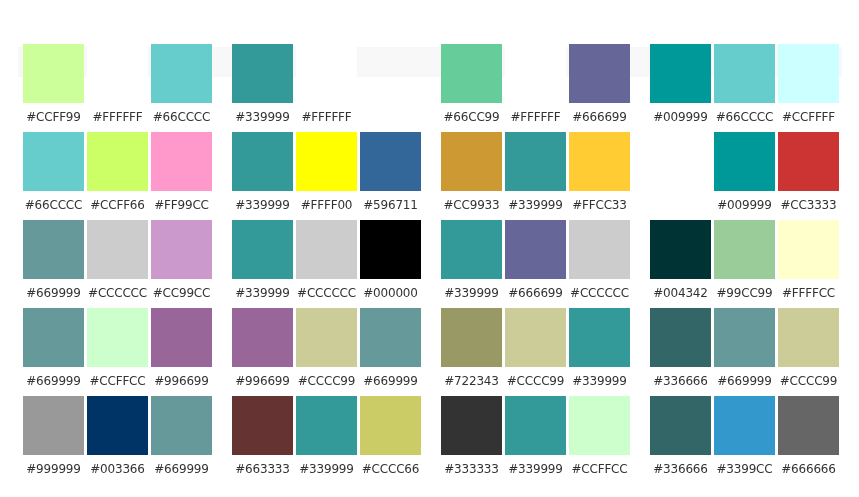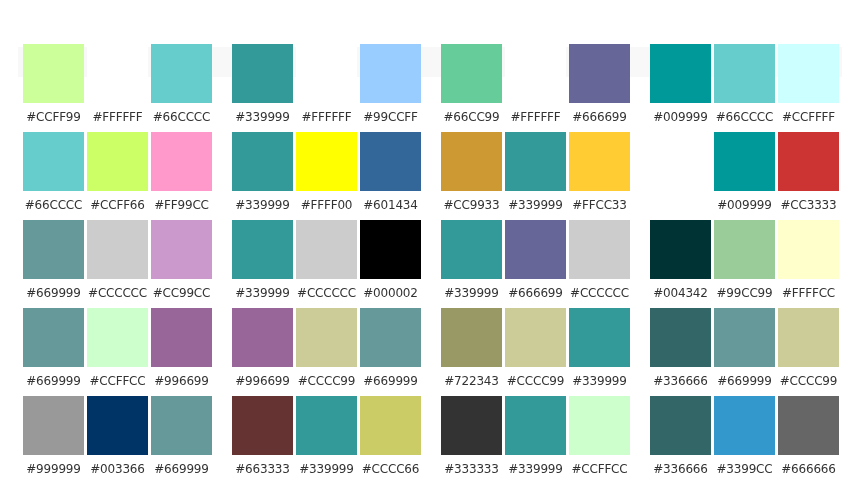--- a/index.html
+++ b/index.html
@@ -133,24 +133,20 @@
         </div>
         <div class="palette-group g1">
           <div class="swatch-cell c0">
             <span class="swatch-chip" style="background: rgb(51, 153, 153);"></span>
             <span class="swatch-label">#339999</span>
           </div>
           <div class="swatch-cell c1">
             <span class="swatch-chip" style="background: rgb(255, 255, 255);"></span>
             <span class="swatch-label">#FFFFFF</span>
           </div>
-          <div class="swatch-cell c2">
-            <span class="swatch-chip" style="background: rgb(153, 204, 255);"></span>
-            <span class="swatch-label">#99CCFF</span>
-          </div>
         </div>
         <div class="palette-group g2">
           <div class="swatch-cell c0">
             <span class="swatch-chip" style="background: rgb(102, 204, 153);"></span>
             <span class="swatch-label">#66CC99</span>
           </div>
           <div class="swatch-cell c1">
             <span class="swatch-chip" style="background: rgb(255, 255, 255);"></span>
             <span class="swatch-label">#FFFFFF</span>
           </div>
@@ -193,21 +189,21 @@
           <div class="swatch-cell c0">
             <span class="swatch-chip" style="background: rgb(51, 153, 153);"></span>
             <span class="swatch-label">#339999</span>
           </div>
           <div class="swatch-cell c1">
             <span class="swatch-chip" style="background: rgb(255, 255, 0);"></span>
             <span class="swatch-label">#FFFF00</span>
           </div>
           <div class="swatch-cell c2">
             <span class="swatch-chip" style="background: rgb(51, 102, 153);"></span>
-            <span class="swatch-label">#601434</span>
+            <span class="swatch-label">#596711</span>
           </div>
         </div>
         <div class="palette-group g2">
           <div class="swatch-cell c0">
             <span class="swatch-chip" style="background: rgb(204, 153, 51);"></span>
             <span class="swatch-label">#CC9933</span>
           </div>
           <div class="swatch-cell c1">
             <span class="swatch-chip" style="background: rgb(51, 153, 153);"></span>
             <span class="swatch-label">#339999</span>
@@ -247,21 +243,21 @@
           <div class="swatch-cell c0">
             <span class="swatch-chip" style="background: rgb(51, 153, 153);"></span>
             <span class="swatch-label">#339999</span>
           </div>
           <div class="swatch-cell c1">
             <span class="swatch-chip" style="background: rgb(204, 204, 204);"></span>
             <span class="swatch-label">#CCCCCC</span>
           </div>
           <div class="swatch-cell c2">
             <span class="swatch-chip" style="background: rgb(0, 0, 0);"></span>
-            <span class="swatch-label">#000002</span>
+            <span class="swatch-label">#000000</span>
           </div>
         </div>
         <div class="palette-group g2">
           <div class="swatch-cell c0">
             <span class="swatch-chip" style="background: rgb(51, 153, 153);"></span>
             <span class="swatch-label">#339999</span>
           </div>
           <div class="swatch-cell c1">
             <span class="swatch-chip" style="background: rgb(102, 102, 153);"></span>
             <span class="swatch-label">#666699</span>

